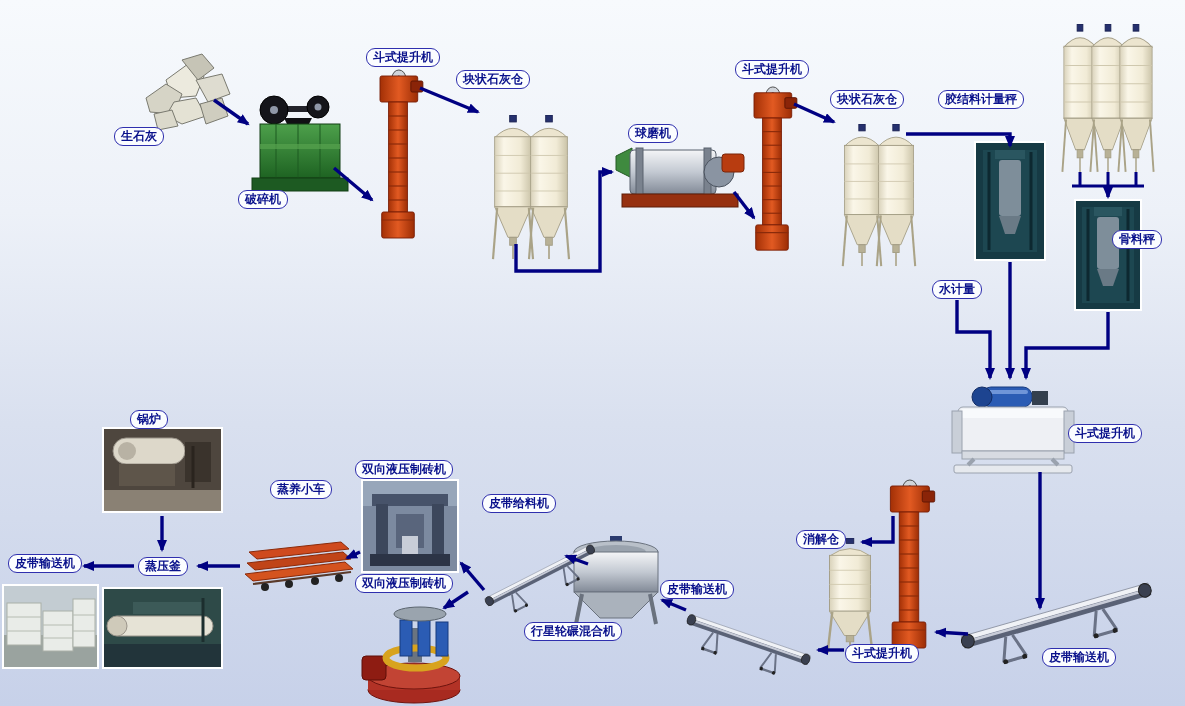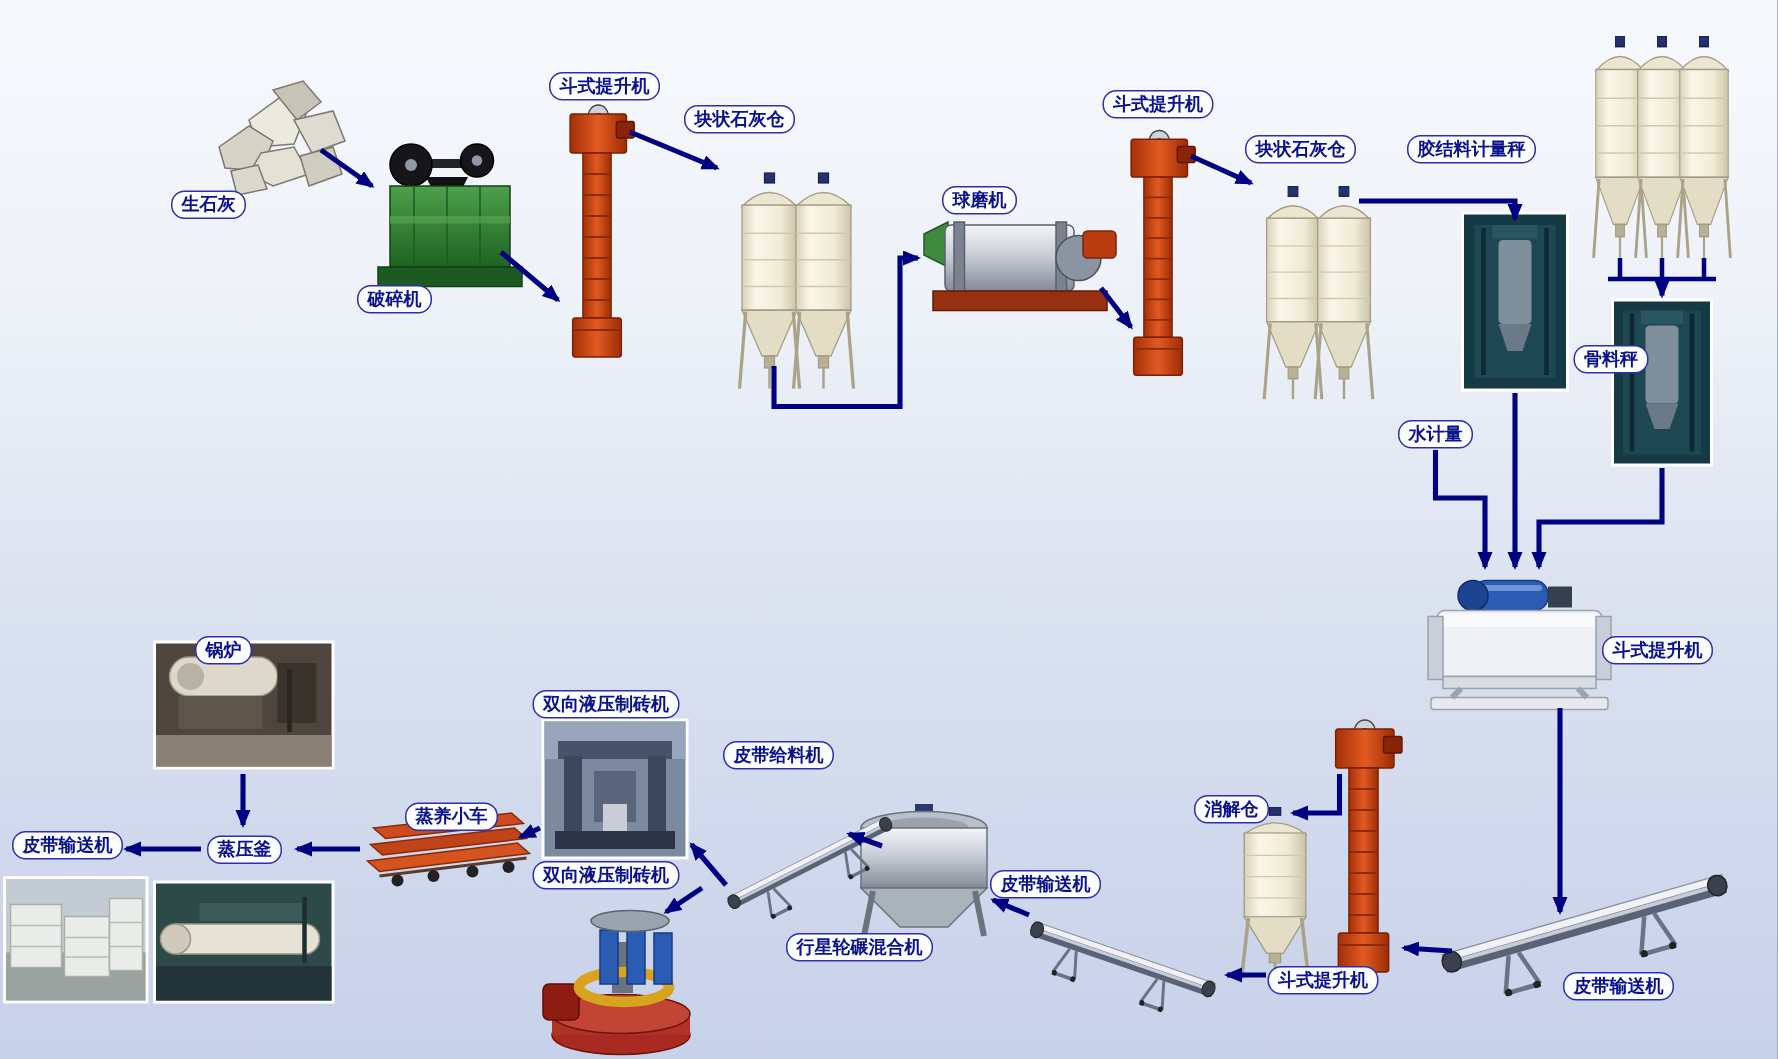--- a/index.html
+++ b/index.html
@@ -329,29 +329,29 @@
   </svg>
 
   <div class="lbl" style="left:114px;top:127px">生石灰</div>
   <div class="lbl" style="left:366px;top:48px">斗式提升机</div>
   <div class="lbl" style="left:238px;top:190px">破碎机</div>
   <div class="lbl" style="left:456px;top:70px">块状石灰仓</div>
   <div class="lbl" style="left:628px;top:124px">球磨机</div>
   <div class="lbl" style="left:735px;top:60px">斗式提升机</div>
   <div class="lbl" style="left:830px;top:90px">块状石灰仓</div>
   <div class="lbl" style="left:938px;top:90px">胶结料计量秤</div>
-  <div class="lbl" style="left:1049px;top:230px">骨料秤</div>
+  <div class="lbl" style="left:1112px;top:230px">骨料秤</div>
   <div class="lbl" style="left:932px;top:280px">水计量</div>
   <div class="lbl" style="left:1068px;top:424px">斗式提升机</div>
   <div class="lbl" style="left:796px;top:530px">消解仓</div>
   <div class="lbl" style="left:845px;top:644px">斗式提升机</div>
   <div class="lbl" style="left:1042px;top:648px">皮带输送机</div>
   <div class="lbl" style="left:660px;top:580px">皮带输送机</div>
   <div class="lbl" style="left:482px;top:494px">皮带给料机</div>
   <div class="lbl" style="left:524px;top:622px">行星轮碾混合机</div>
   <div class="lbl" style="left:355px;top:460px">双向液压制砖机</div>
   <div class="lbl" style="left:355px;top:574px">双向液压制砖机</div>
-  <div class="lbl" style="left:270px;top:535px">蒸养小车</div>
+  <div class="lbl" style="left:270px;top:480px">蒸养小车</div>
   <div class="lbl" style="left:138px;top:557px">蒸压釜</div>
-  <div class="lbl" style="left:130px;top:424px">锅炉</div>
+  <div class="lbl" style="left:130px;top:410px">锅炉</div>
   <div class="lbl" style="left:8px;top:554px">皮带输送机</div>
 
 </div>
 
 </body></html>

